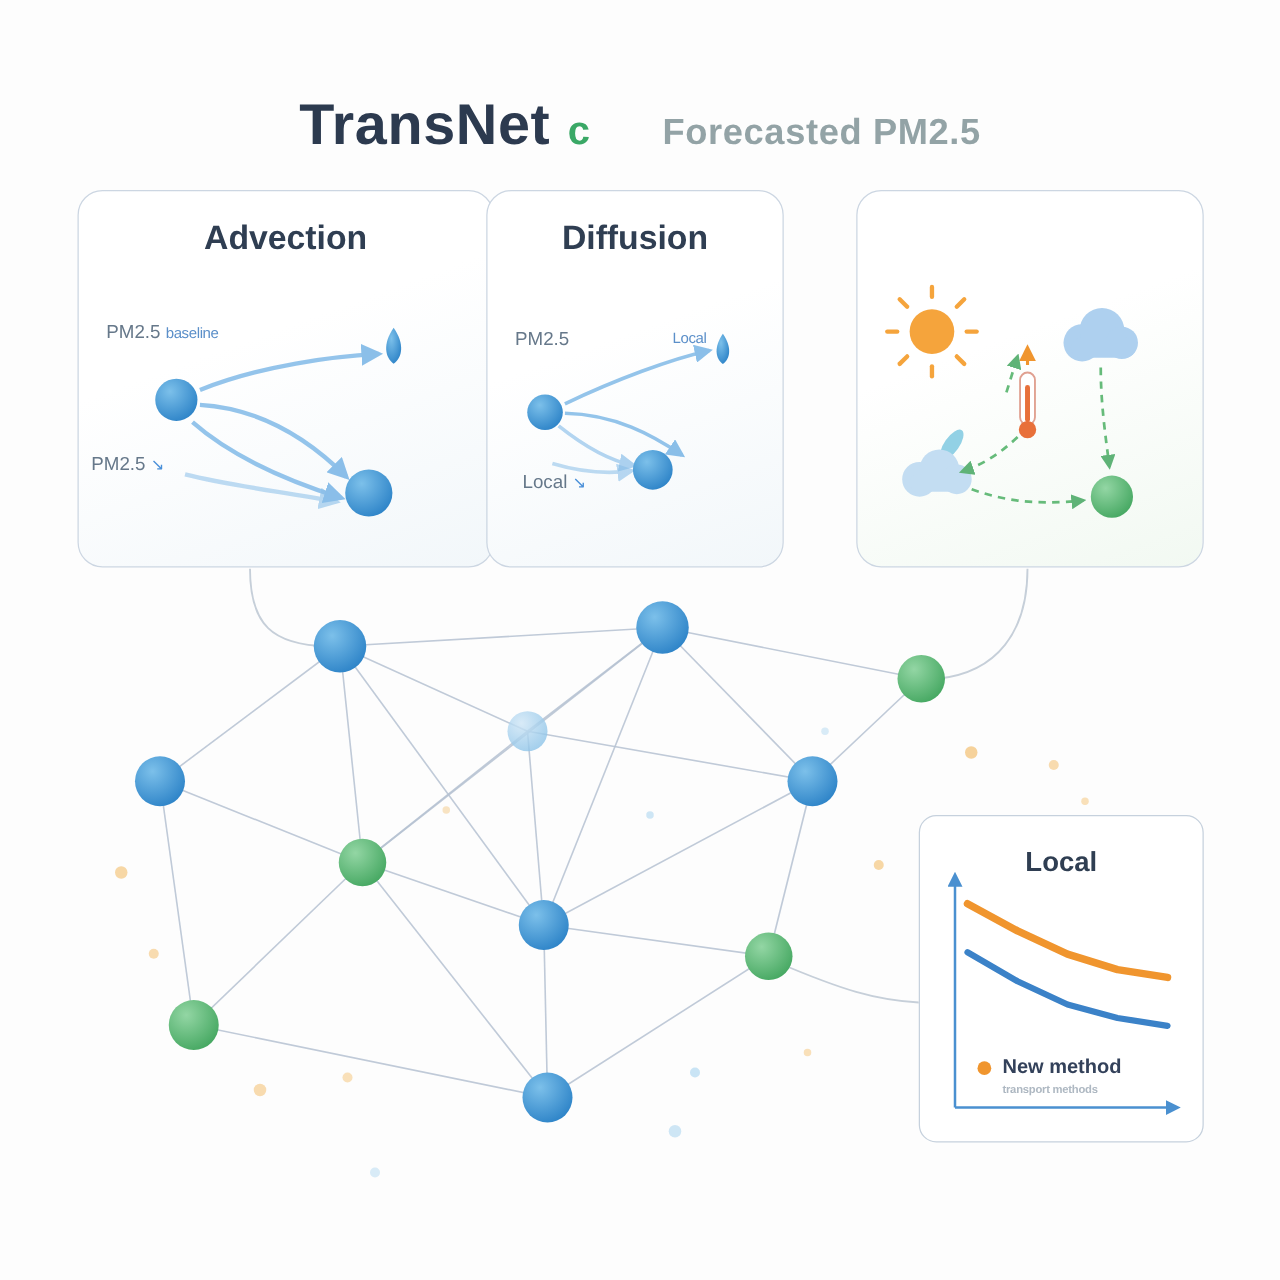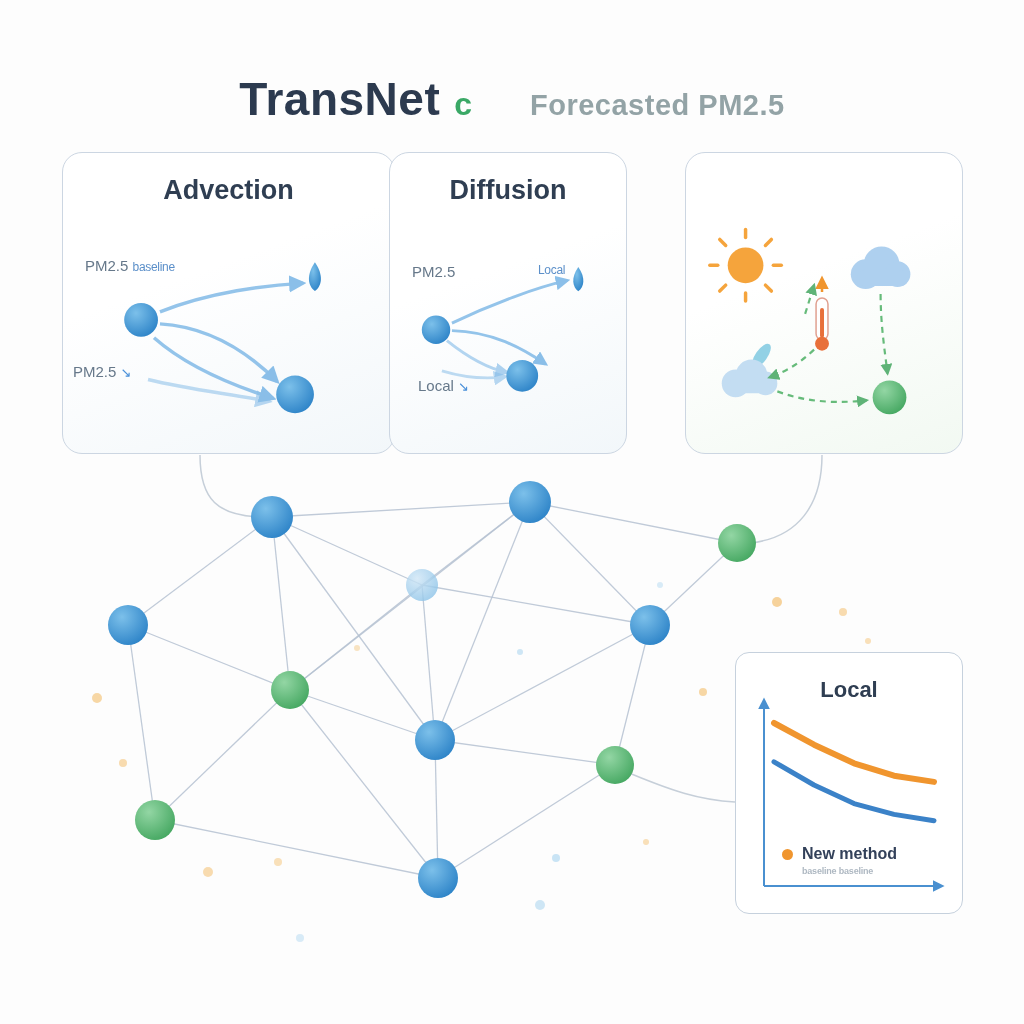--- a/index.html
+++ b/index.html
@@ -263,16 +263,16 @@
       <line x1="28" y1="233" x2="205" y2="233" stroke="#4a90d0" stroke-width="2" marker-end="url(#arrAxis)"></line>
       <g id="curves">
           <polyline points="38.0,70.0 78.0,91.7 118.0,110.3 158.0,122.7 198.0,128.9" fill="none" stroke="#f0952e" stroke-width="6" stroke-linecap="round" stroke-linejoin="round"></polyline>
           <polyline points="38.0,108.8 78.0,132.0 118.0,150.6 158.0,161.4 198.0,167.7" fill="none" stroke="#3b82c8" stroke-width="5" stroke-linecap="round" stroke-linejoin="round"></polyline>
         </g>
     </svg>
     <div class="legend">
       <span class="legend-dot" style="background: rgb(240, 149, 46);"></span>
       <span>New method</span>
     </div>
-    <div class="legend-sub">baseline baseline</div>
+    <div class="legend-sub">transport methods</div>
   </div>
 
 </div>
 
 </body></html>

